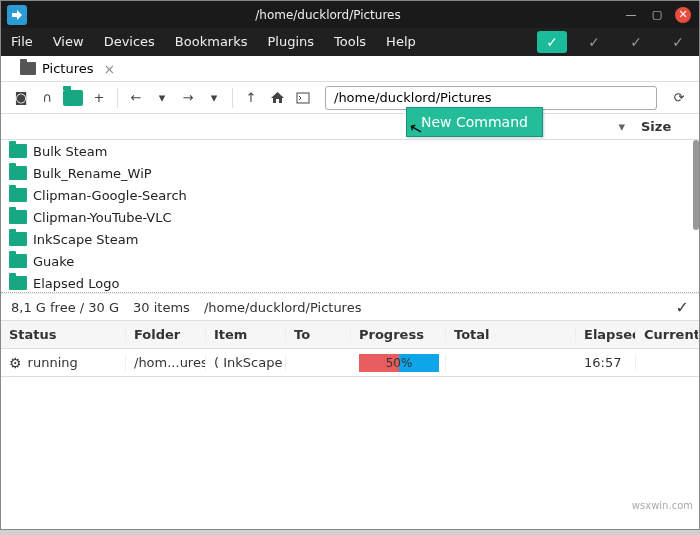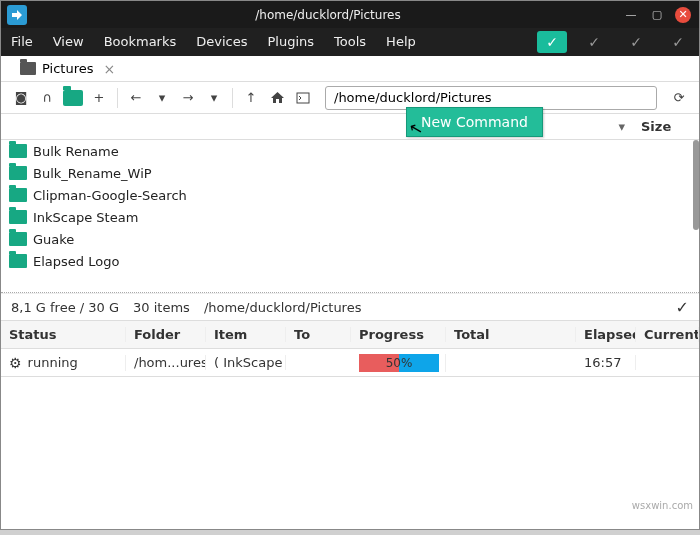--- a/index.html
+++ b/index.html
@@ -78,22 +78,22 @@
     <div class="winbtns">
       <div class="winbtn winmin">—</div>
       <div class="winbtn winmax">▢</div>
       <div class="winbtn winclose">✕</div>
     </div>
   </div>
 
   <div class="menubar">
     <div class="menuitem">File</div>
     <div class="menuitem">View</div>
+    <div class="menuitem">Devices</div>
     <div class="menuitem">Bookmarks</div>
-    <div class="menuitem">Devices</div>
     <div class="menuitem">Plugins</div>
     <div class="menuitem">Tools</div>
     <div class="menuitem">Help</div>
     <div class="spacer"></div>
     <div class="menucheck active">✓</div>
     <div class="menucheck">✓</div>
     <div class="menucheck">✓</div>
     <div class="menucheck">✓</div>
   </div>
 
@@ -138,29 +138,33 @@
 
   <div class="heading-row">
     <div class="col-name">Name</div>
     <div class="sortarrow">▾</div>
     <div class="col-size">Size</div>
   </div>
 
   <div class="filelist">
     <div class="filerow">
         <div class="fgreen"></div>
-        <span>Bulk Rename</span>
+        <span>Bulk Steam</span>
       </div>
     <div class="filerow">
         <div class="fgreen"></div>
         <span>Bulk_Rename_WiP</span>
       </div>
     <div class="filerow">
         <div class="fgreen"></div>
         <span>Clipman-Google-Search</span>
+      </div>
+    <div class="filerow">
+        <div class="fgreen"></div>
+        <span>Clipman-YouTube-VLC</span>
       </div>
     <div class="filerow">
         <div class="fgreen"></div>
         <span>InkScape Steam</span>
       </div>
     <div class="filerow">
         <div class="fgreen"></div>
         <span>Guake</span>
       </div>
     <div class="filerow">

